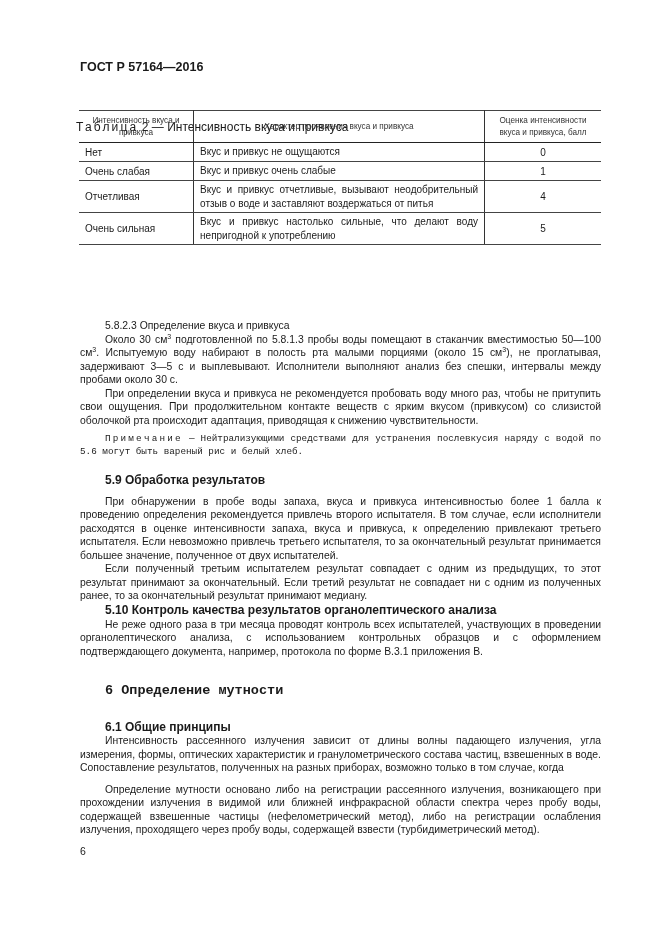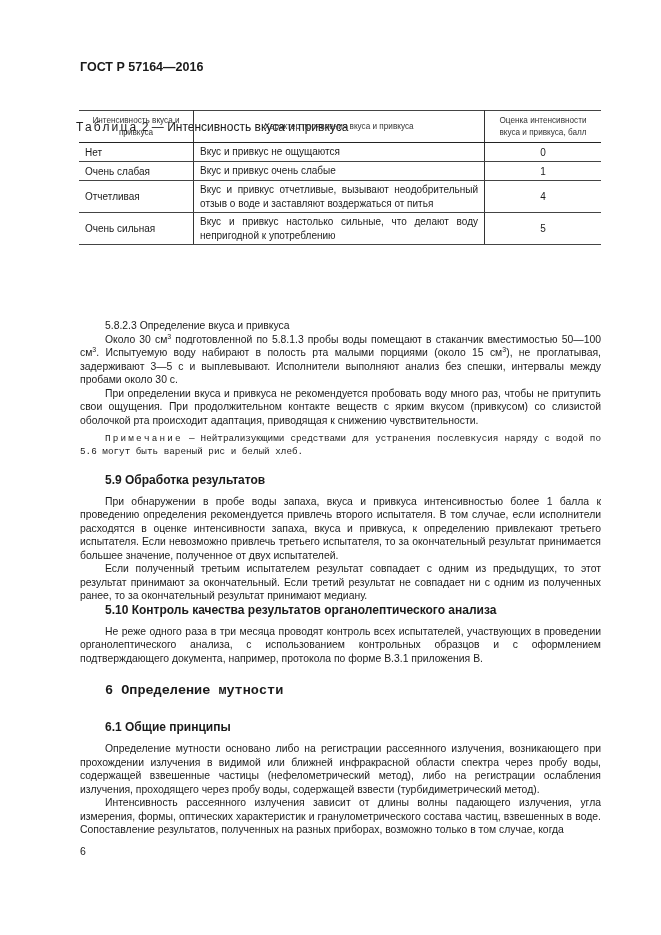--- a/index.html
+++ b/index.html
@@ -99,24 +99,24 @@
   </div>
 
   <div class="body-text" style="top:474px">
     <p class="h2" style="text-indent:0">5.9 Обработка результатов</p>
     <p style="margin-top:7px">При обнаружении в пробе воды запаха, вкуса и привкуса интенсивностью более 1 балла к проведению определения рекомендуется привлечь второго испытателя. В том случае, если исполнители расходятся в оценке интенсивности запаха, вкуса и привкуса, к определению привлекают третьего испытателя. Если невозможно привлечь третьего испытателя, то за окончательный результат принимается большее значение, полученное от двух испытателей.</p>
     <p>Если полученный третьим испытателем результат совпадает с одним из предыдущих, то этот результат принимают за окончательный. Если третий результат не совпадает ни с одним из полученных ранее, то за окончательный результат принимают медиану.</p>
   </div>
 
   <div class="body-text" style="top:604px">
     <p class="h2" style="text-indent:0">5.10 Контроль качества результатов органолептического анализа</p>
-    <p style="margin-top:7px">Не реже одного раза в три месяца проводят контроль всех испытателей, участвующих в проведении органолептического анализа, с использованием контрольных образцов и с оформлением подтверждающего документа, например, протокола по форме В.3.1 приложения В.</p>
+    <p style="">Не реже одного раза в три месяца проводят контроль всех испытателей, участвующих в проведении органолептического анализа, с использованием контрольных образцов и с оформлением подтверждающего документа, например, протокола по форме В.3.1 приложения В.</p>
   </div>
 
   <div class="body-text" style="top:684px">
     <p class="h1" style="text-indent:0">6 Определение мутности</p>
     <p class="h2" style="text-indent:0;margin-top:23px">6.1 Общие принципы</p>
+    <p>Интенсивность рассеянного излучения зависит от длины волны падающего излучения, угла измерения, формы, оптических характеристик и гранулометрического состава частиц, взвешенных в воде. Сопоставление результатов, полученных на разных приборах, возможно только в том случае, когда</p>
     <p style="margin-top:8px">Определение мутности основано либо на регистрации рассеянного излучения, возникающего при прохождении излучения в видимой или ближней инфракрасной области спектра через пробу воды, содержащей взвешенные частицы (нефелометрический метод), либо на регистрации ослабления излучения, проходящего через пробу воды, содержащей взвести (турбидиметрический метод).</p>
-    <p>Интенсивность рассеянного излучения зависит от длины волны падающего излучения, угла измерения, формы, оптических характеристик и гранулометрического состава частиц, взвешенных в воде. Сопоставление результатов, полученных на разных приборах, возможно только в том случае, когда</p>
   </div>
 
   <div class="page-number">6</div>
 </div>
 
 </body></html>

